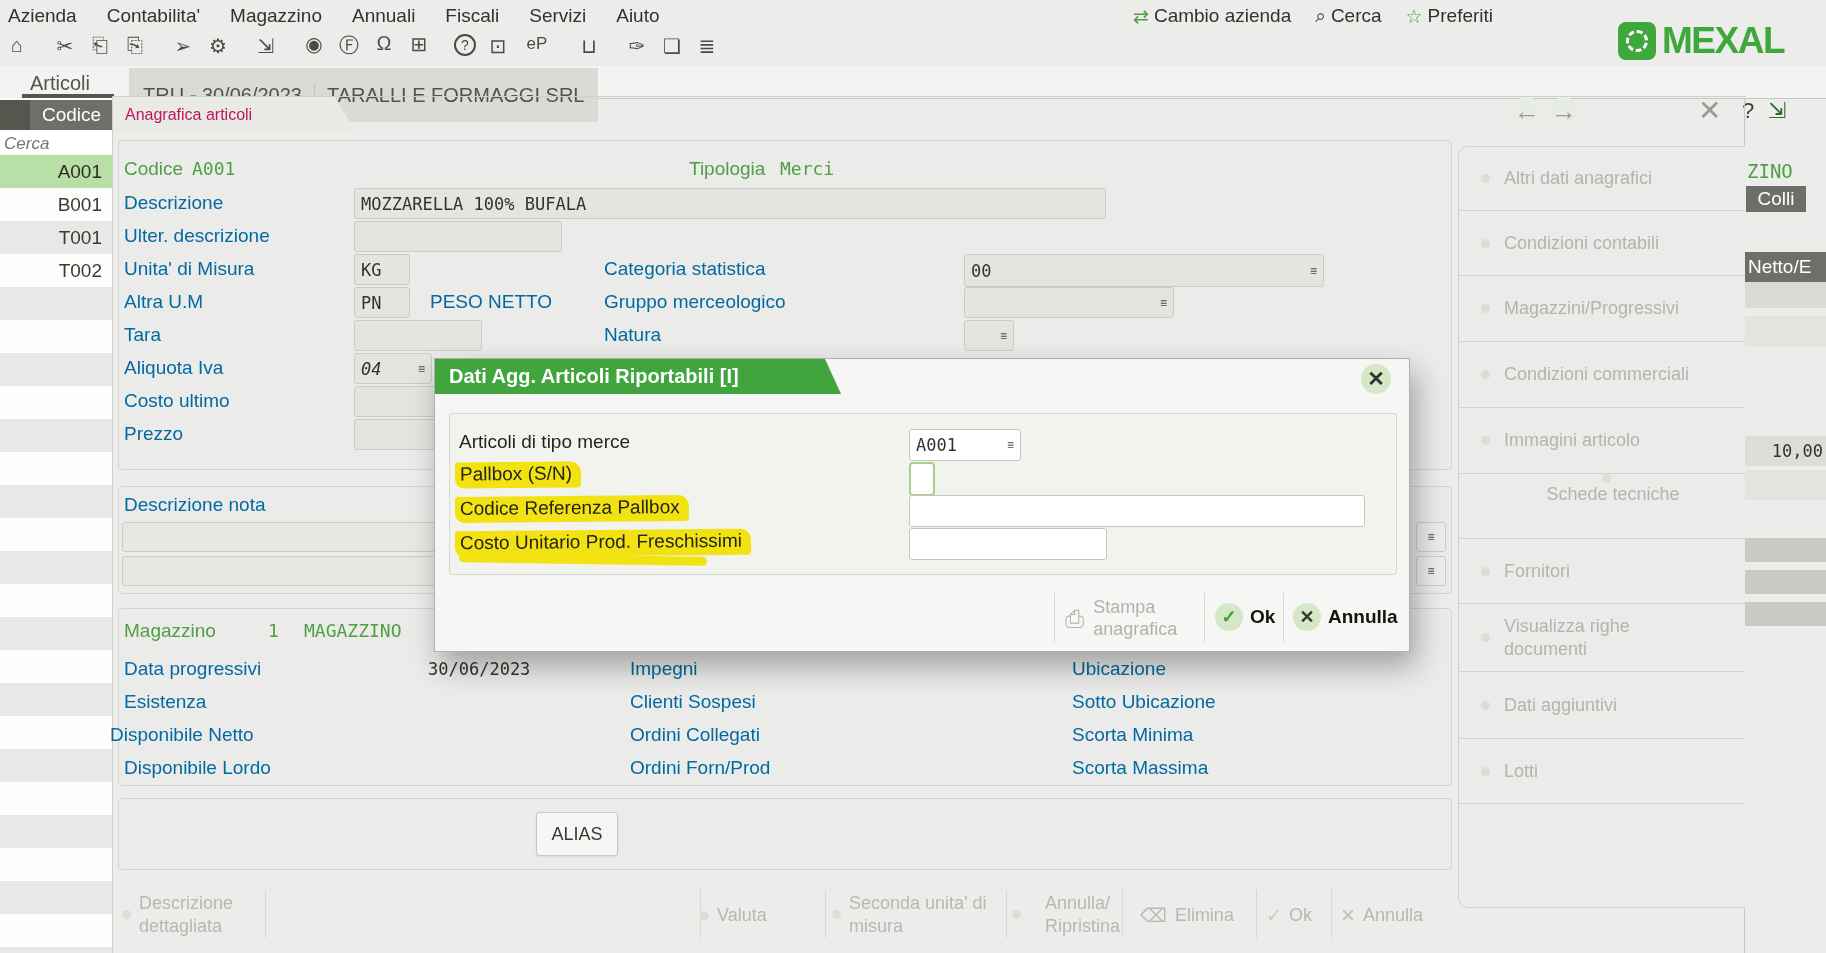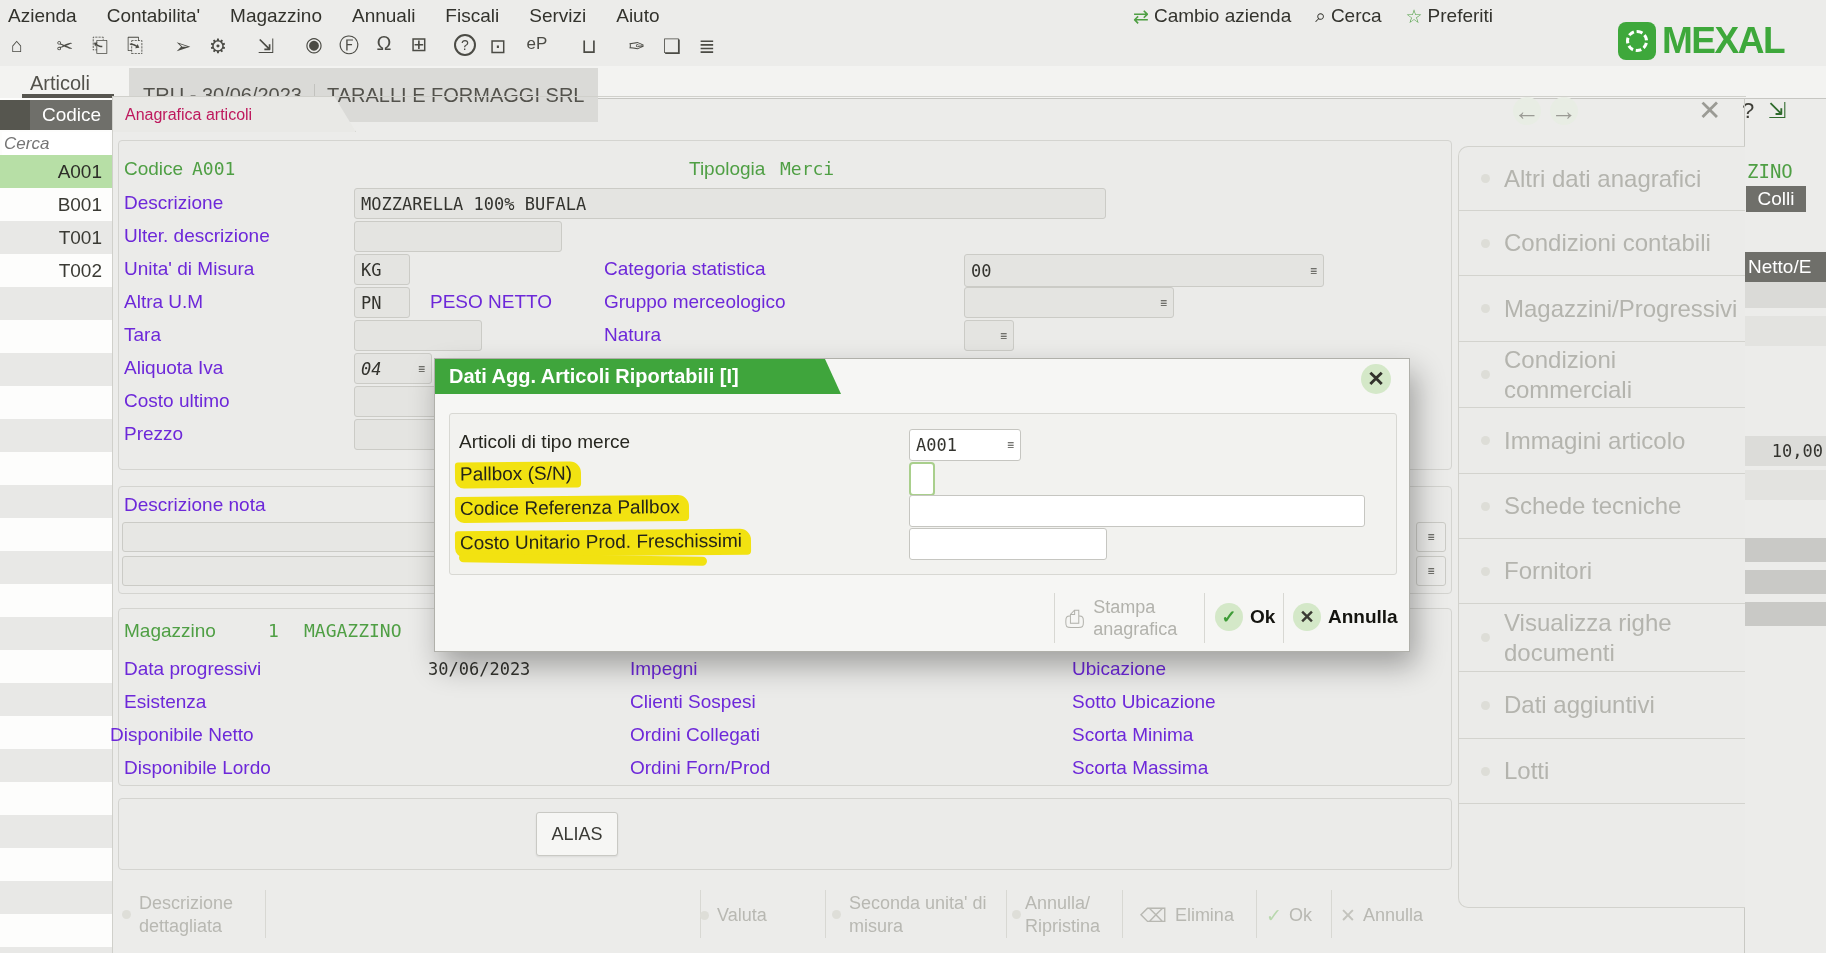--- a/index.html
+++ b/index.html
@@ -1,39 +1,39 @@
 <!DOCTYPE html>
 <html><head>
 <meta charset="utf-8">
 <style>
   html,body{margin:0;padding:0;background:#d8d8d5;}
   .page{position:relative;width:1826px;height:953px;background:#ececea;
         font-family:"Liberation Sans",sans-serif;color:#3c3c37;overflow:hidden;}
   .abs{position:absolute;}
-  .lbl{font-size:19px;color:#6d28d9;white-space:nowrap;}
+  .lbl{font-size:19px;color:#0369a1;white-space:nowrap;}
   .glbl{font-size:19px;color:#4f9f44;white-space:nowrap;}
   .gmono{font-family:"DejaVu Sans Mono",monospace;font-size:18px;color:#4f9f44;white-space:nowrap;}
   .mono{font-family:"DejaVu Sans Mono",monospace;font-size:17px;color:#33332e;white-space:nowrap;}
   .inp{background:#e4e4e1;border:1px solid #cbcbc6;border-radius:3px;display:flex;align-items:center;padding:0 6px;box-sizing:border-box;}
   .winp{background:#ffffff;border:1px solid #c6c6c1;border-radius:3px;display:flex;align-items:center;padding:0 6px;box-sizing:border-box;}
   .mglyph{margin-left:auto;font-size:12px;color:#4a4a45;line-height:1;}
   .panel{background:#ebebe9;border:1px solid #d4d4d0;border-radius:4px;box-sizing:border-box;}
   .menubar{display:flex;gap:30px;align-items:center;font-size:19px;color:#33332d;}
   .menuitem{cursor:default;}
   .ticon{font-size:20px;color:#4b4b45;width:26px;text-align:center;}
   .tgroup{display:flex;gap:9px;margin-right:22px;}
   .tabtxt{font-size:20px;color:#53524c;}
   .ctxtab{background:#dadad7;display:flex;align-items:center;font-size:20px;color:#53524c;}
   .leftrow{width:112px;height:33px;display:flex;align-items:center;justify-content:flex-end;
            padding-right:10px;box-sizing:border-box;font-size:19px;color:#3a3a34;}
   .stripe{background:#e8e8e6;}
   .selrow{background:#b7dfa6;color:#2d2d28;}
   .grayhead{background:#6f6f6a;color:#ffffff;font-size:19px;display:flex;align-items:center;}
   .sideitem{display:flex;align-items:center;border-bottom:1px solid #d3d3ce;box-sizing:border-box;padding-left:22px;}
-  .sideitem .txt{font-size:24px;color:#b4b4ae;line-height:1.25;}
+  .sideitem .txt{font-size:18px;color:#b4b4ae;line-height:1.25;}
   .sidedot{width:9px;height:9px;border-radius:50%;background:#ddddd7;margin-right:14px;flex:none;}
   .hl{background:#f2e211;color:#24241a;padding:1px 9px 3px 5px;border-radius:3px 11px 4px 9px;
       display:inline-block;transform:rotate(-0.5deg);}
   .bbt{font-size:18px;color:#b8b8b2;line-height:1.25;}
   .vsep{width:1px;background:#d8d8d3;}
   .dotpale{width:9px;height:9px;border-radius:50%;background:#dedeD8;}
   .circ{border-radius:50%;background:#d4e8c8;display:flex;align-items:center;justify-content:center;}
   .wctrl{font-size:26px;color:#9b9b95;}
   .chk{background:#fff;border:2px solid #a9cf8c;border-radius:4px;box-sizing:border-box;}
   .modal{background:#f6f6f4;border:1px solid #b0b0aa;box-shadow:6px 14px 28px rgba(0,0,0,.32);}
@@ -268,21 +268,21 @@
     <span class="bbt" style="width:118px;white-space:normal;">Descrizione dettagliata</span>
     </div>
   <div class="abs" style="left:700px;top:904px;display:flex;align-items:center;gap:8px;">
     <span class="dotpale"></span>
     <span class="bbt">Valuta</span>
     </div>
   <div class="abs" style="left:832px;top:892px;display:flex;align-items:center;gap:8px;">
     <span class="dotpale"></span>
     <span class="bbt" style="width:140px;white-space:normal;">Seconda unita' di misura</span>
     </div>
-  <div class="abs" style="left:1012px;top:892px;display:flex;align-items:center;gap:4px;">
+  <div class="abs" style="left:1012px;top:892px;display:flex;align-items:center;gap:24px;">
     <span class="dotpale"></span>
     <span class="bbt" style="width:92px;white-space:normal;">Annulla/ Ripristina</span>
     </div>
   <div class="abs" style="left:1140px;top:904px;display:flex;align-items:center;gap:8px;">
     <span style="font-size:19px;color:#b8b8b2;">⌫</span>
     <span class="bbt">Elimina</span>
     </div>
   <div class="abs" style="left:1266px;top:904px;display:flex;align-items:center;gap:7px;">
     <span style="font-size:19px;color:#b9d8ae;">✓</span>
     <span class="bbt">Ok</span>
@@ -307,21 +307,21 @@
       <span class="txt">Magazzini/Progressivi</span>
       </div>
     <div class="sideitem" style="height:66px;">
       <span class="sidedot"></span>
       <span class="txt">Condizioni commerciali</span>
       </div>
     <div class="sideitem" style="height:66px;">
       <span class="sidedot"></span>
       <span class="txt">Immagini articolo</span>
       </div>
-    <div class="sideitem" style="height:65px;">
+    <div class="sideitem" style="height:65px;flex-direction:column;">
       <span class="sidedot"></span>
       <span class="txt">Schede tecniche</span>
       </div>
     <div class="sideitem" style="height:65px;">
       <span class="sidedot"></span>
       <span class="txt">Fornitori</span>
       </div>
     <div class="sideitem" style="height:68px;">
       <span class="sidedot"></span>
       <span class="txt" style="white-space:normal;width:190px;">Visualizza righe documenti</span>

